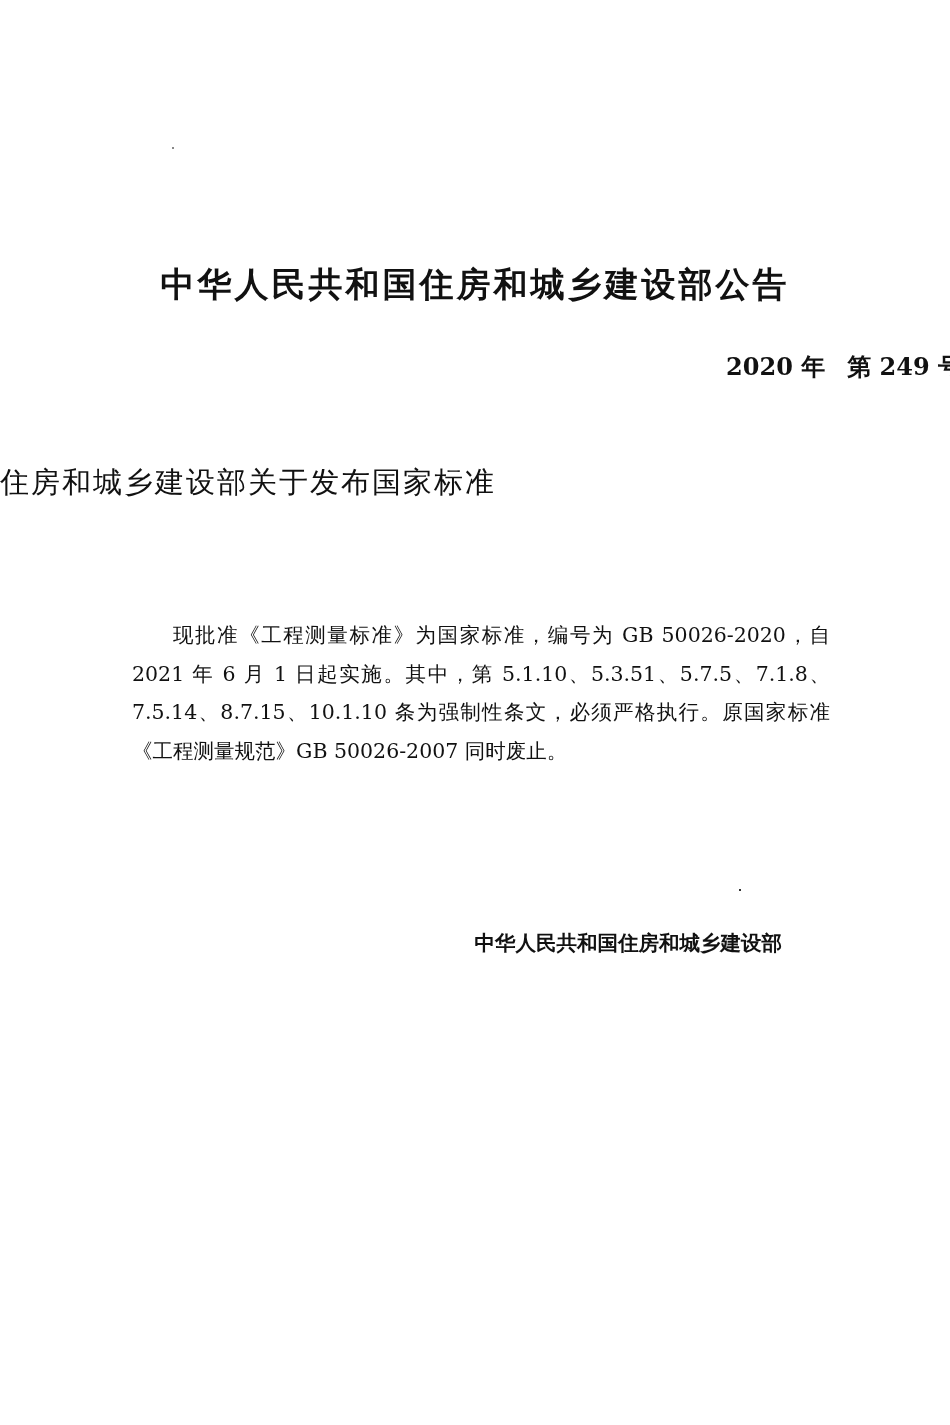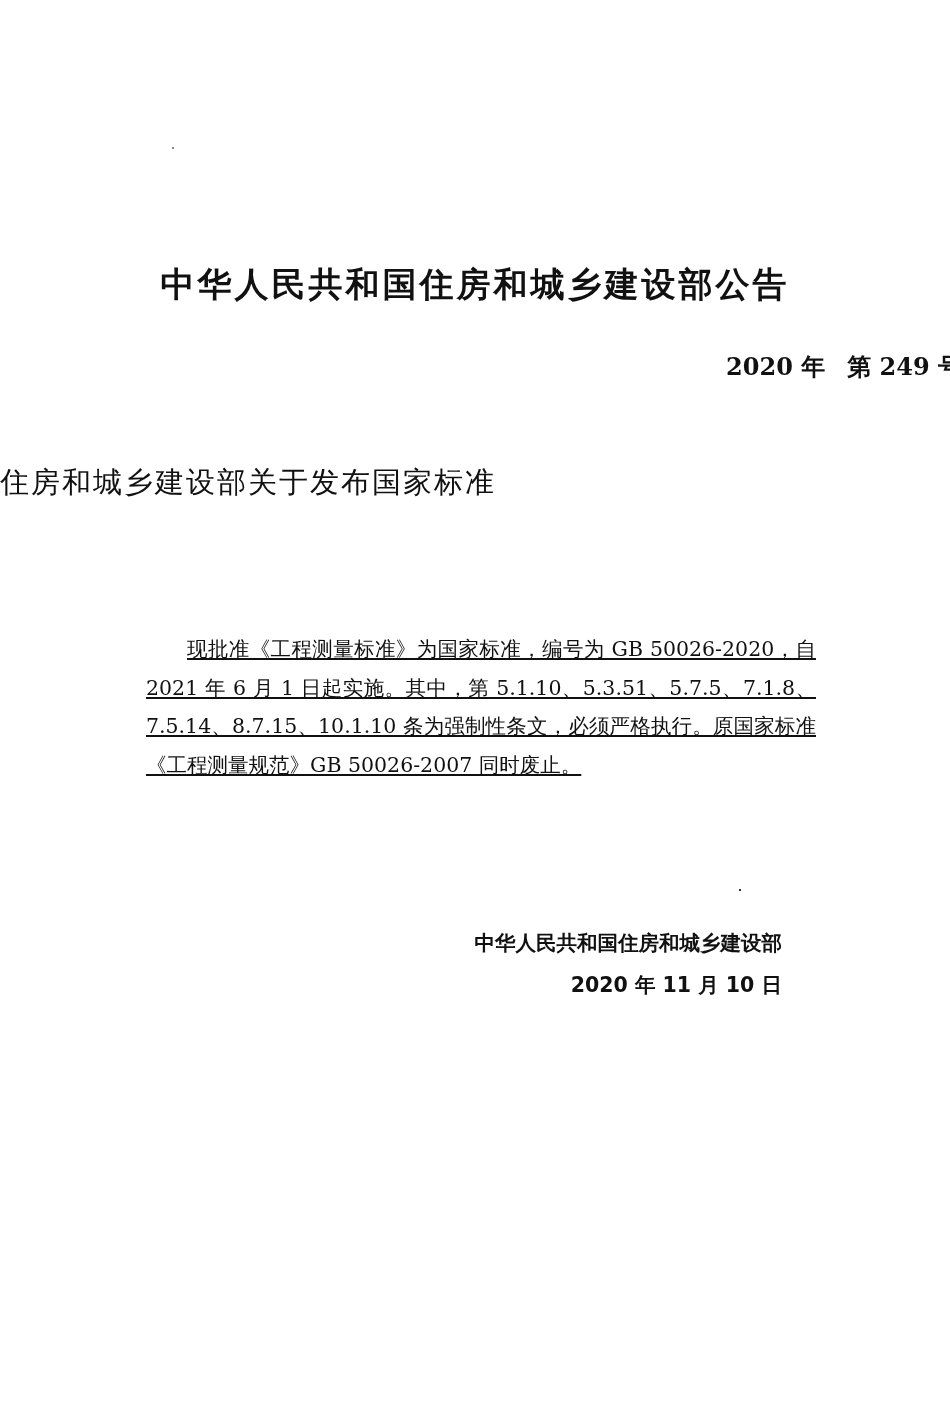--- a/index.html
+++ b/index.html
@@ -24,21 +24,21 @@
     .subject {
       position: absolute; left: 0; width: 950px; top: 456px; text-align: left;
       font-family: "DejaVu Serif", "Liberation Serif", serif;
       font-size: 29px; line-height: 52px; letter-spacing: 2px;
     }
     .body {
       position: absolute; left: 130px; width: 702px; top: 614px;
       font-family: "DejaVu Serif", "Liberation Serif", serif;
       font-size: 20.5px; line-height: 38.5px; text-align: justify;
     }
-    .body p { margin: 16px; text-indent: 2em; text-decoration: underline; }
+    .body p { margin: 2px; text-indent: 2em; }
     .signature {
       position: absolute; right: 168px; top: 922px; text-align: right;
       font-family: "DejaVu Sans", "Liberation Sans", sans-serif;
       font-weight: bold; font-size: 20.5px; line-height: 42px;
     }
     .signature div { display: block; }
   </style>
 </head>
 <body>
 
@@ -55,15 +55,14 @@
   <div class="subject">
     <div>住房和城乡建设部关于发布国家标准</div>
   </div>
 
   <div class="body">
     <p>现批准《工程测量标准》为国家标准，编号为 GB 50026-2020，自 2021 年 6 月 1 日起实施。其中，第 5.1.10、5.3.51、5.7.5、7.1.8、7.5.14、8.7.15、10.1.10 条为强制性条文，必须严格执行。原国家标准《工程测量规范》GB 50026-2007 同时废止。</p>
   </div>
 
   <div class="signature">
     <div>中华人民共和国住房和城乡建设部</div>
-    <div>2020 年 11 月 10 日</div>
   </div>
 </div>
 
 </body></html>

